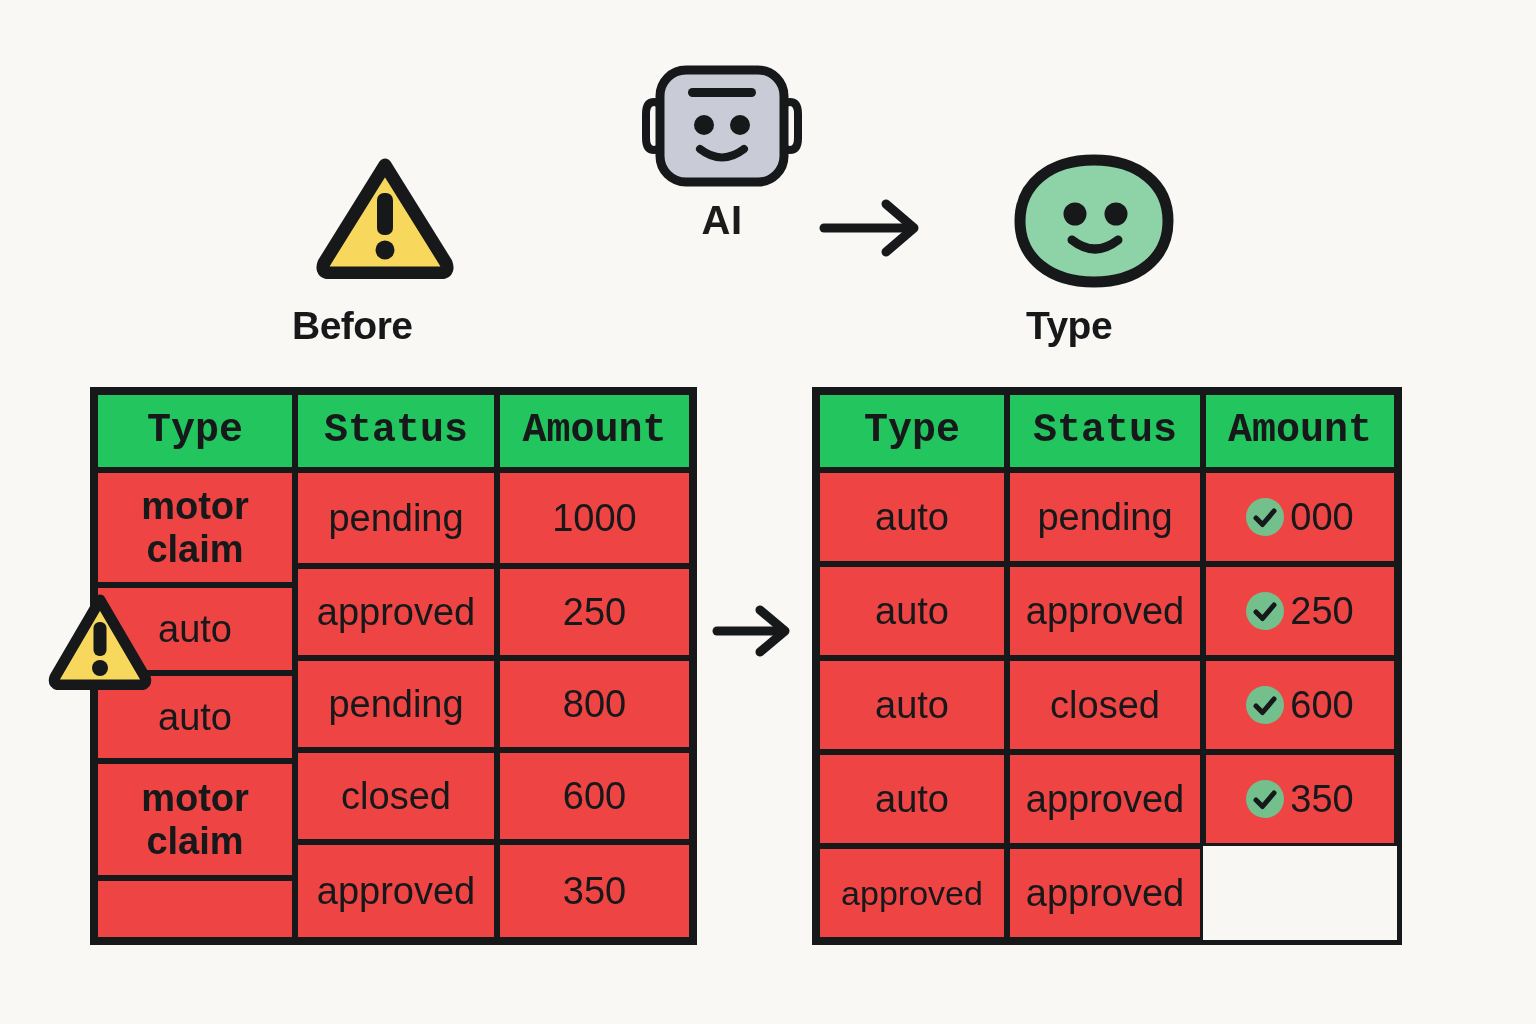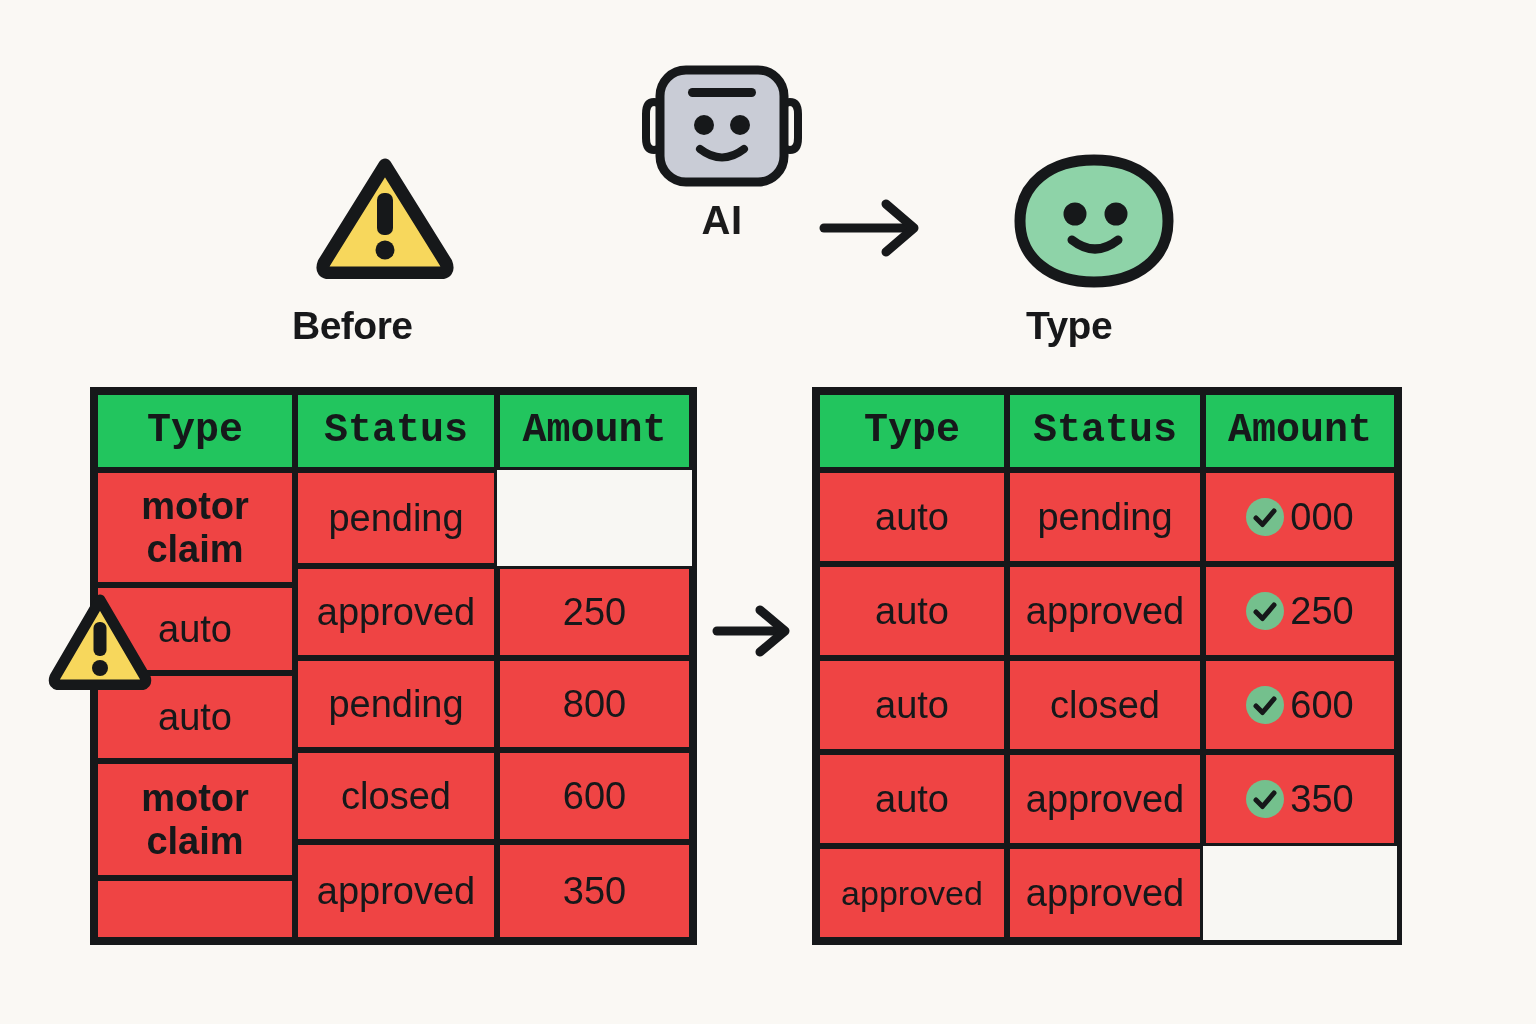--- a/index.html
+++ b/index.html
@@ -206,20 +206,21 @@
       <span>claim</span>
     </div>
     <div class="cell blank" style="left:5px; top:491px; width:200px; height:62px;"></div>
 
     <div class="cell" style="left:205px; top:83px; width:202px; height:96px;">pending</div>
     <div class="cell" style="left:205px; top:179px; width:202px; height:92px;">approved</div>
     <div class="cell" style="left:205px; top:271px; width:202px; height:92px;">pending</div>
     <div class="cell" style="left:205px; top:363px; width:202px; height:92px;">closed</div>
     <div class="cell" style="left:205px; top:455px; width:202px; height:98px;">approved</div>
 
+    <div class="cell" style="left:407px; top:83px; width:195px; height:96px;">1000</div>
     <div class="cell" style="left:407px; top:179px; width:195px; height:92px;">250</div>
     <div class="cell" style="left:407px; top:271px; width:195px; height:92px;">800</div>
     <div class="cell" style="left:407px; top:363px; width:195px; height:92px;">600</div>
     <div class="cell" style="left:407px; top:455px; width:195px; height:98px;">350</div>
   </div>
 
   <div class="warn-small">
     <svg viewBox="0 0 104 98" width="104" height="98">
       <path d="M52 8 L97 85 Q100 93 91 93 L13 93 Q4 93 7 85 Z" fill="#f7d75c" stroke="#16181a" stroke-width="11" stroke-linejoin="round"></path>
       <rect x="45.5" y="30" width="13" height="34" rx="6" fill="#16181a"></rect>

